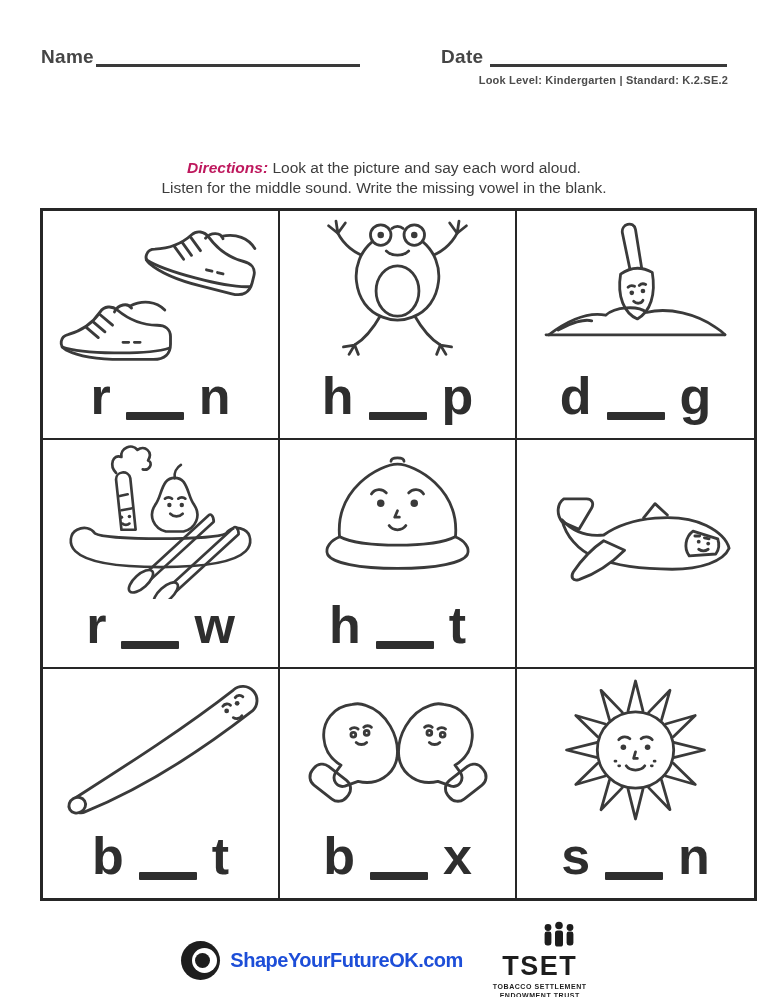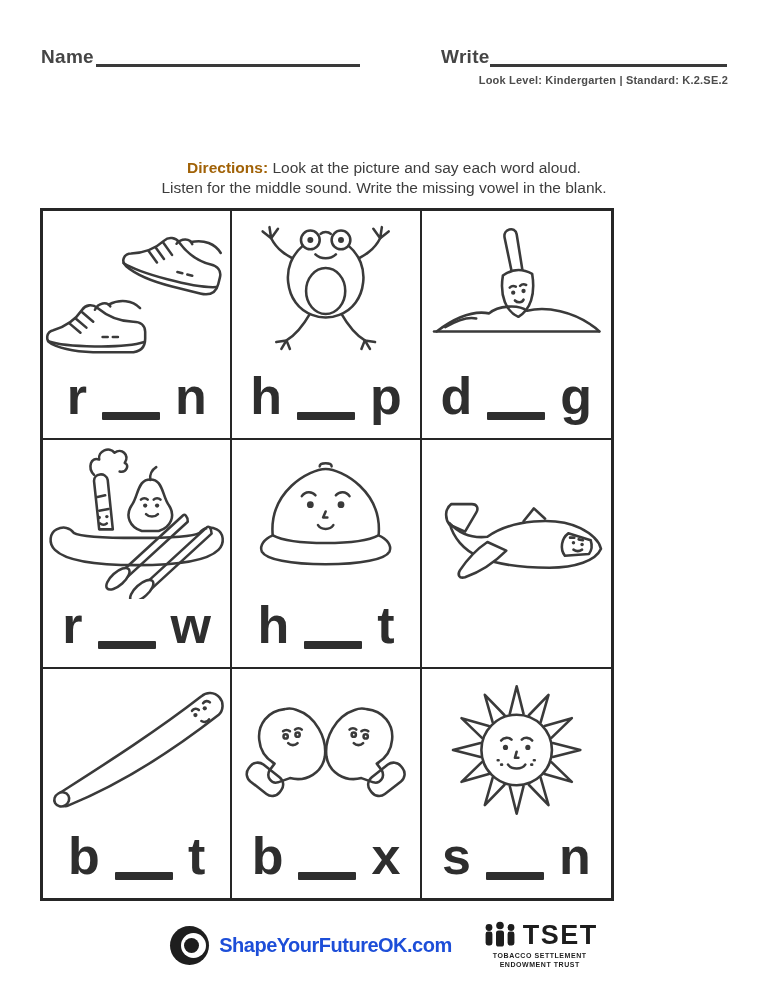--- a/index.html
+++ b/index.html
@@ -13,23 +13,23 @@
   .date-label{left:441px;}
   .hdr-line{position:absolute;top:64px;border-bottom:3px solid #3a3a3a;}
   .name-line{left:96px;width:264px;}
   .date-line{left:490px;width:237px;}
   .grade{position:absolute;top:74px;right:40px;font-size:11px;font-weight:bold;color:#4c4c4c;letter-spacing:.2px;}
   
   .title{position:absolute;top:100px;left:0;width:100%;text-align:center;
          font-size:47px;font-weight:bold;color:#2b2b2b;letter-spacing:-1px;}
   .directions{position:absolute;top:158px;left:0;width:100%;text-align:center;
               font-size:15.5px;color:#3d3d3d;line-height:20px;}
-  .directions b{color:#a16207;}
-  
-  .grid{position:absolute;left:40px;top:208px;width:574px;height:693px;
+  .directions b{color:#be185d;font-style:italic;}
+  
+  .grid{position:absolute;left:40px;top:208px;width:717px;height:693px;
         border:3px solid #262626;box-sizing:border-box;
         display:grid;grid-template-columns:repeat(3,1fr);grid-template-rows:repeat(3,1fr);}
   .cell{border-right:2.5px solid #262626;border-bottom:2.5px solid #262626;
         display:flex;flex-direction:column;align-items:center;justify-content:flex-end;
         overflow:hidden;box-sizing:border-box;}
   .cell:nth-child(3n){border-right:none;}
   .cell:nth-child(n+7){border-bottom:none;}
   .pic{flex:1;display:flex;align-items:center;justify-content:center;width:100%;}
   .word{margin-bottom:16px;font-size:52px;font-weight:bold;color:#2e2e2e;line-height:1;white-space:nowrap;}
   .blank{display:inline-block;width:58px;height:8px;background:#2e2e2e;border-radius:1px;
@@ -38,32 +38,32 @@
   .art{stroke:#3a3a3a;stroke-width:3;fill:none;stroke-linecap:round;stroke-linejoin:round;}
   .art .fw{fill:#fff;}
   .art .fk{fill:#3a3a3a;stroke:none;}
   
   .footer{position:absolute;top:921px;left:0;width:100%;display:flex;align-items:center;justify-content:center;}
   .syf{width:39px;height:39px;border-radius:50%;background:#1e1e1e;position:relative;flex:0 0 auto;}
   .syf .w{position:absolute;right:3px;top:7px;width:25px;height:25px;border-radius:50%;background:#fff;}
   .syf .d{position:absolute;right:10px;top:12px;width:15px;height:15px;border-radius:50%;background:#1e1e1e;}
   .site{font-size:20px;font-weight:bold;color:#1d4ed8;letter-spacing:-.5px;margin-left:10px;}
   .tset{margin-left:30px;display:flex;flex-direction:column;align-items:center;}
-  .tset-top{display:flex;align-items:flex-end;gap:5px;}
+  .tset-top{display:flex;align-items:flex-end;gap:5px;flex-direction:column;}
   .tset-acronym{font-size:27px;font-weight:bold;color:#1d1d1d;letter-spacing:1.5px;line-height:26px;}
   .tset-sub{font-size:7px;font-weight:bold;color:#1d1d1d;letter-spacing:.55px;line-height:9px;text-align:center;margin-top:3px;}
 </style>
 </head>
 <body>
 
 <div class="sheet">
 
   <div class="hdr-label name-label">Name</div>
   <div class="hdr-line name-line"></div>
-  <div class="hdr-label date-label">Write</div>
+  <div class="hdr-label date-label">Date</div>
   <div class="hdr-line date-line"></div>
   <div class="grade">Look Level: Kindergarten | Standard: K.2.SE.2</div>
 
   <div class="directions">
     <div><b>Directions:</b> <span>Look at the picture and say each word aloud.</span></div>
     <div>Listen for the middle sound. Write the missing vowel in the blank.</div>
   </div>
 
   <div class="grid">
 

